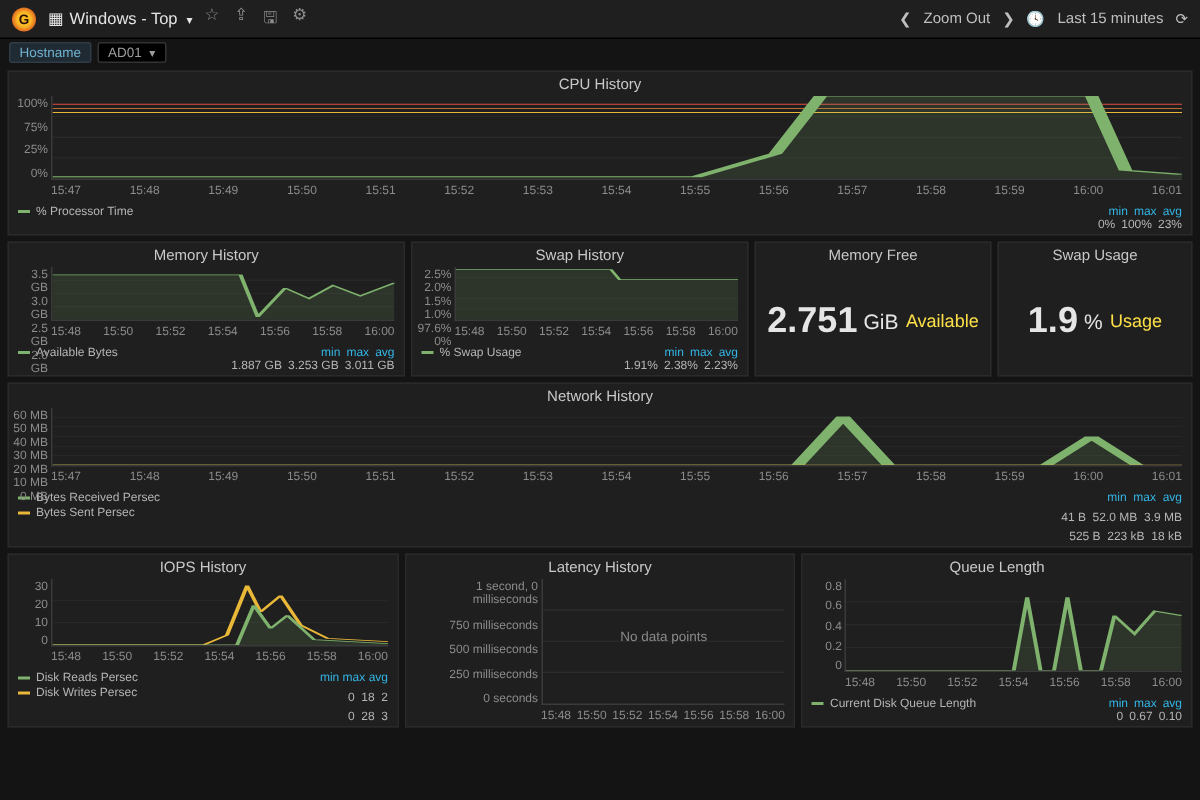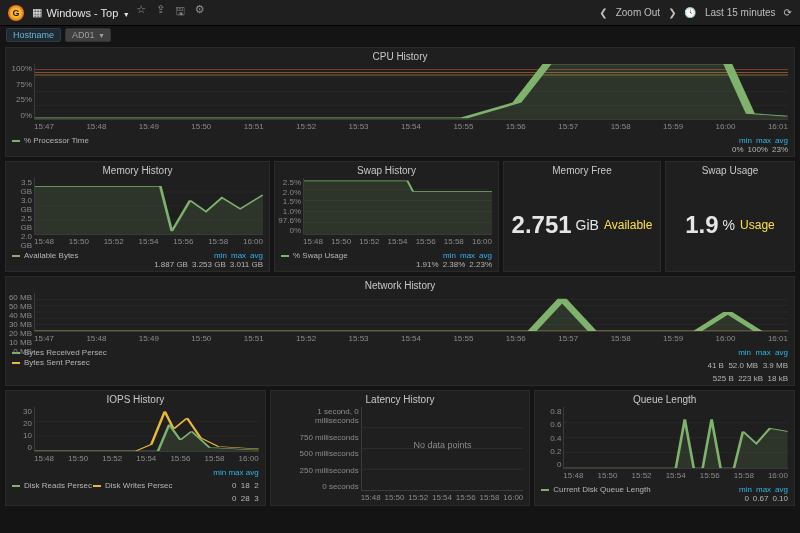--- a/index.html
+++ b/index.html
@@ -38,21 +38,21 @@
   .rowbar {
     height: 18px;
     display:flex; align-items:center; gap:4px;
     padding: 2px 6px;
   }
   .pill {
     background:#1f2a33; border:1px solid #2f3b46;
     padding:1px 6px; font-size:9px; color:#6fb3d2;
     border-radius:2px; display:flex; align-items:center; gap:3px;
   }
-  .pill.dim { color:#9e9e9e; background:#404040; border-color:#333; }
+  .pill.dim { color:#9e9e9e; background:#000000; border-color:#333; }
   .grid {
     padding: 3px 5px;
     display:flex; flex-direction:column; gap:4px;
   }
   .panel {
     background:#1f1f1f;
     border:1px solid #2a2a2a;
     position:relative;
     display:flex; flex-direction:column;
   }
@@ -197,21 +197,21 @@
     </div>
     <div class="legend" style="padding-top:0;margin-top:-2px">
       <span class="stats">
         <span>0%</span>
         <span>100%</span>
         <span>23%</span>
       </span>
     </div>
   </div>
 
-  <div class="row" style="height:111px">
+  <div class="row" style="height:90px">
     <div class="panel" style="flex:0 0 265px">
       <div class="panel-title">Memory History</div>
       <div class="chartbox">
           <div class="yaxis">
             <span>3.5 GB</span>
             <span>3.0 GB</span>
             <span>2.5 GB</span>
             <span>2.0 GB</span>
           </div>
         <div class="plot"><svg width="100%" height="100%" viewBox="0 0 100 100" preserveAspectRatio="none">
@@ -407,21 +407,21 @@
             <span>15:48</span>
             <span>15:50</span>
             <span>15:52</span>
             <span>15:54</span>
             <span>15:56</span>
             <span>15:58</span>
             <span>16:00</span>
           </div>
       </div>
       <div class="legend">
-        <span style="display:flex;flex-direction:row;gap:1px">
+        <span style="display:flex;flex-direction:column;gap:1px">
           <span class="item">
               <span class="swatch" style="background:#7eb26d"></span>
               <span>Disk Reads Persec</span>
             </span>
           <span class="item">
               <span class="swatch" style="background:#eab839"></span>
               <span>Disk Writes Persec</span>
             </span>
         </span>
         <span class="stats" style="flex-direction:column;align-items:flex-end">

